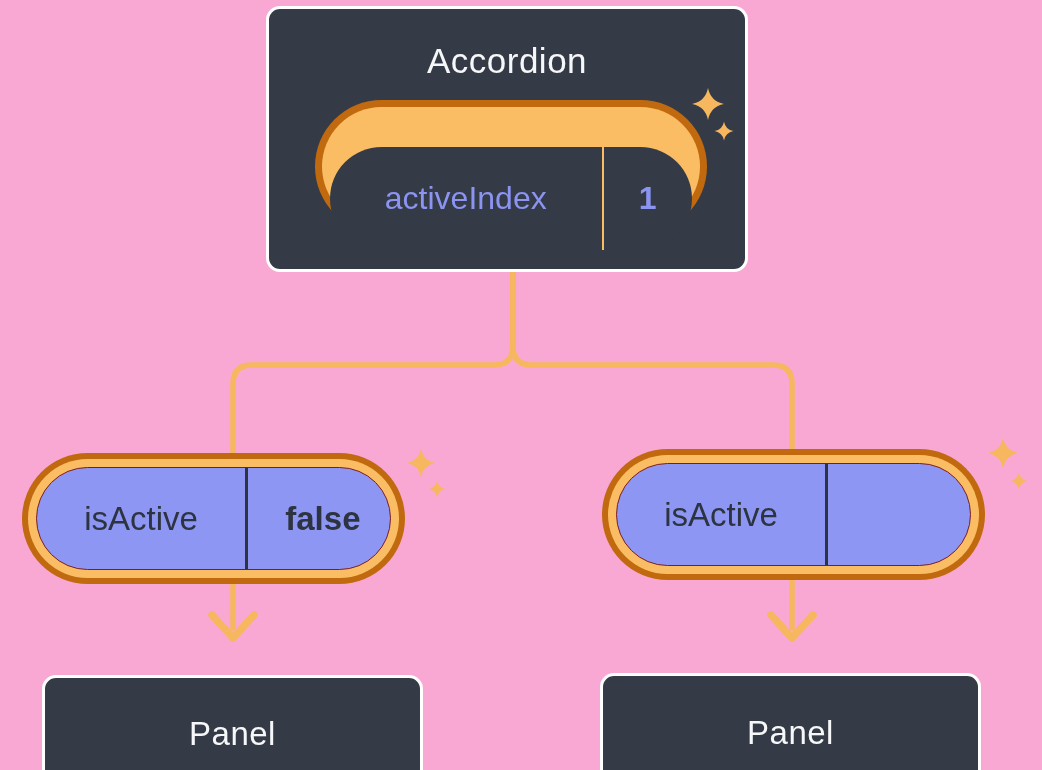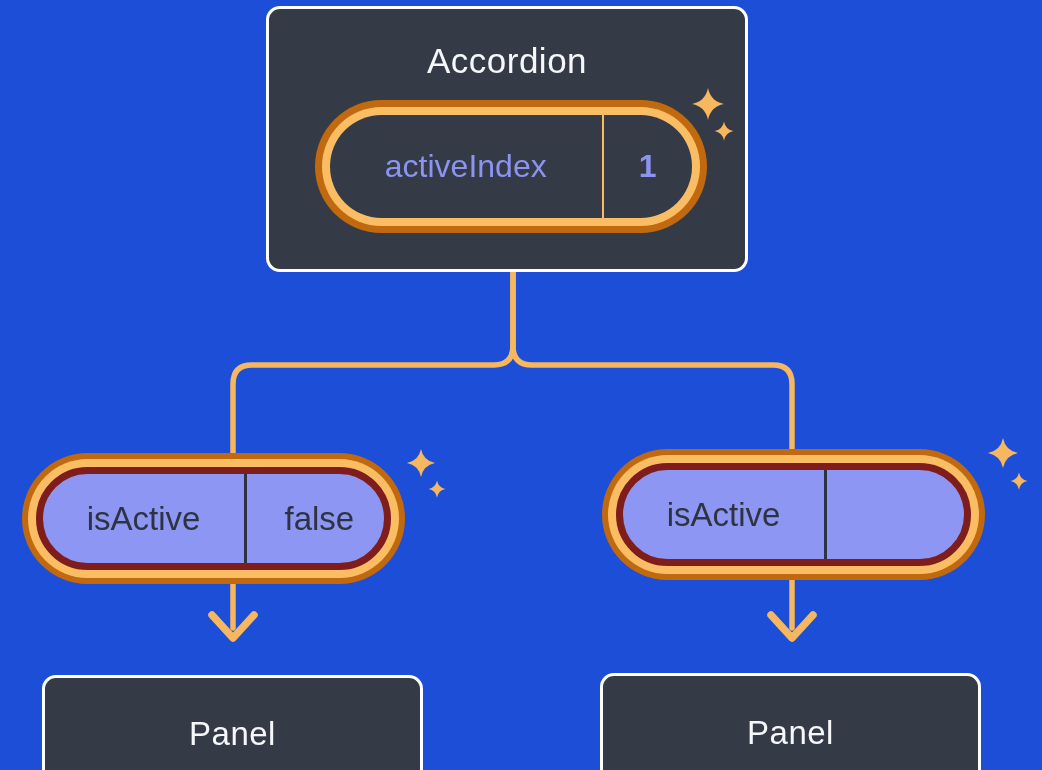--- a/index.html
+++ b/index.html
@@ -1,18 +1,18 @@
 <!DOCTYPE html>
 <html><head>
 <meta charset="utf-8">
 <style>
   html,body{margin:0;padding:0;background:#4C6069;}
   .canvas{
     position:relative;width:1042px;height:770px;overflow:hidden;
-    background:#1d4ed8;
+    background:#f9a8d4;
     font-family:"Liberation Sans", sans-serif;
   }
   
   .wires{position:absolute;left:0;top:0;width:1042px;height:770px;z-index:1;}
 
   
   .node-box{
     position:absolute;background:#353B46;border:3px solid #FFFFFF;
     border-radius:14px;box-sizing:border-box;z-index:2;
   }
@@ -26,49 +26,49 @@
   }
   .panel-title{color:#F6F7F9;font-size:33px;letter-spacing:.5px;}
 
   
   .pill{position:absolute;z-index:3;border-radius:999px;box-sizing:border-box;}
   .pill-ring-outer{background:#C1690E;padding:7px;border-radius:999px;height:100%;box-sizing:border-box;}
   .pill-ring-inner{background:#FABD64;padding:8px;border-radius:999px;height:100%;box-sizing:border-box;}
   .state-pill{left:315px;top:100px;width:392px;height:133px;}
   .state-pill .pill-core{
     background:#353B46;border-radius:999px;height:100%;box-sizing:border-box;
-    display:flex;align-items:stretch;overflow:hidden;
+    display:flex;align-items:stretch;overflow:hidden;margin-top:32px;
   }
   .state-pill .seg-label{
     flex:0 0 75%;display:flex;align-items:center;justify-content:center;
     color:#8B94F1;font-size:32px;
   }
   .state-pill .seg-value{
     flex:1;display:flex;align-items:center;justify-content:center;
     color:#8B94F1;font-size:32px;font-weight:bold;
   }
   .state-pill .divider{width:2px;background:#FABD64;}
 
   
   .prop-pill{width:383px;height:131px;}
   .prop-pill-left{left:22px;top:453px;}
   .prop-pill-right{left:602px;top:449px;}
   .prop-pill .pill-ring-outer{padding:6px;}
   .prop-pill .pill-ring-inner{padding:8px;}
   .prop-pill .pill-core{
-    background:#8D97F3;border:7px solid #7f1d1d;border-radius:999px;height:100%;
+    background:#8D97F3;border:1px solid #7f1d1d;border-radius:999px;height:100%;
     box-sizing:border-box;display:flex;align-items:stretch;overflow:hidden;
   }
   .prop-pill .seg-label{
     flex:0 0 59%;display:flex;align-items:center;justify-content:center;
     color:#2D3340;font-size:33px;
   }
   .prop-pill .seg-value{
     flex:1;display:flex;align-items:center;justify-content:center;
-    color:#2D3340;font-size:33px;font-weight:normal;padding-left:8px;
+    color:#2D3340;font-size:33px;font-weight:bold;padding-left:8px;
   }
   .prop-pill .divider{width:2.5px;background:#2D3340;}
 
   
   .sparkle{position:absolute;z-index:4;}
   .sp-top-big{left:691px;top:87px;width:34px;height:34px;}
   .sp-top-small{left:714px;top:121px;width:20px;height:20px;}
   .sp-left-big{left:406px;top:448px;width:30px;height:30px;}
   .sp-left-small{left:428px;top:480px;width:18px;height:18px;}
   .sp-right-big{left:987px;top:437px;width:32px;height:32px;}

